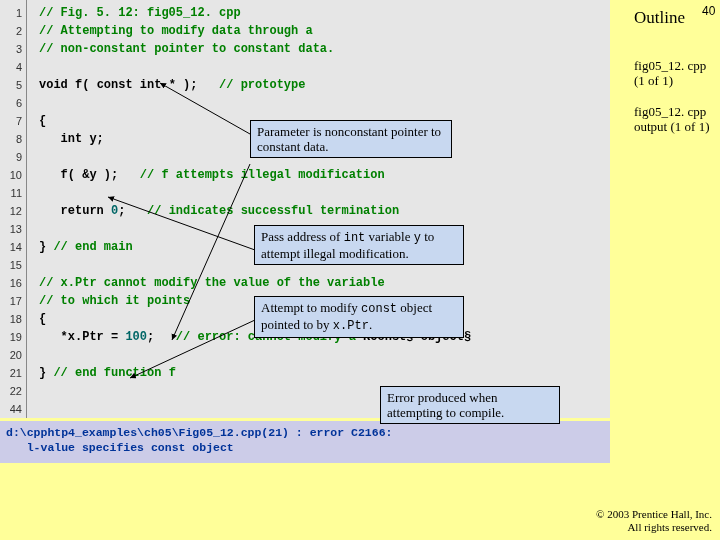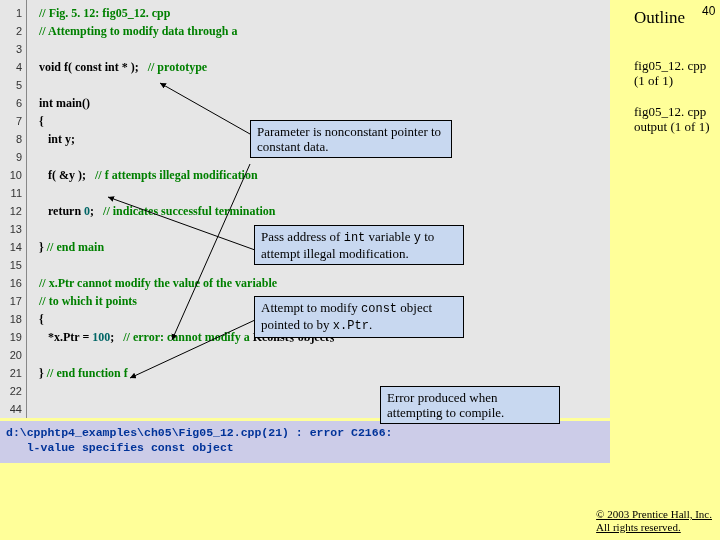--- a/index.html
+++ b/index.html
@@ -33,21 +33,21 @@
     text-align: right;
     padding-right: 4px;
     font-size: 11px;
     color: #333;
     font-family: Arial, sans-serif;
   }
   .code {
     flex: 1;
     padding-top: 4px;
     padding-left: 12px;
-    font-family: Liberation Serif, serif;
+    font-family: Liberation Mono, monospace;
     font-size: 12px;
     font-weight: bold;
     position: relative;
   }
   .code .ln {
     height: 18px;
     line-height: 18px;
     white-space: pre;
   }
   .cm { color: #008000; }
@@ -98,23 +98,22 @@
     padding: 4px 6px 8px 6px;
     box-sizing: border-box;
     line-height: 15px;
   }
   .footer {
     position: absolute;
     right: 8px;
     bottom: 6px;
     font-size: 11px;
     font-family: "Times New Roman", serif;
-    text-align: left;
+    text-align: right;
     line-height: 13px;
-    text-decoration: underline;
   }
   svg.arrows {
     position: absolute;
     left: 0; top: 0;
     width: 610px;
     height: 418px;
     z-index: 3;
     pointer-events: none;
   }
 </style>
@@ -143,24 +142,24 @@
       <div>18</div>
       <div>19</div>
       <div>20</div>
       <div>21</div>
       <div>22</div>
       <div>44</div>
     </div>
   <div class="code" id="code">
       <div class="ln"><span class="cm">// Fig. 5. 12: fig05_12. cpp</span></div>
       <div class="ln"><span class="cm">// Attempting to modify data through a</span></div>
+      <div class="ln"><span class="cm">// non-constant pointer to constant data.</span></div>
       <div class="ln"></div>
       <div class="ln"><span class="kw">void</span> f( <span class="kw">const</span> <span class="kw">int</span> * );   <span class="cm">// prototype</span></div>
       <div class="ln"></div>
-      <div class="ln"><span class="kw">int</span> main()</div>
       <div class="ln">{</div>
       <div class="ln">   <span class="kw">int</span> y;</div>
       <div class="ln"></div>
       <div class="ln">   f( &amp;y );   <span class="cm">// f attempts illegal modification</span></div>
       <div class="ln"></div>
       <div class="ln">   <span class="kw">return</span> <span class="num">0</span>;   <span class="cm">// indicates successful termination</span></div>
       <div class="ln"></div>
       <div class="ln">} <span class="cm">// end main</span></div>
       <div class="ln"></div>
       <div class="ln"><span class="cm">// x.Ptr cannot modify the value of the variable</span></div>

